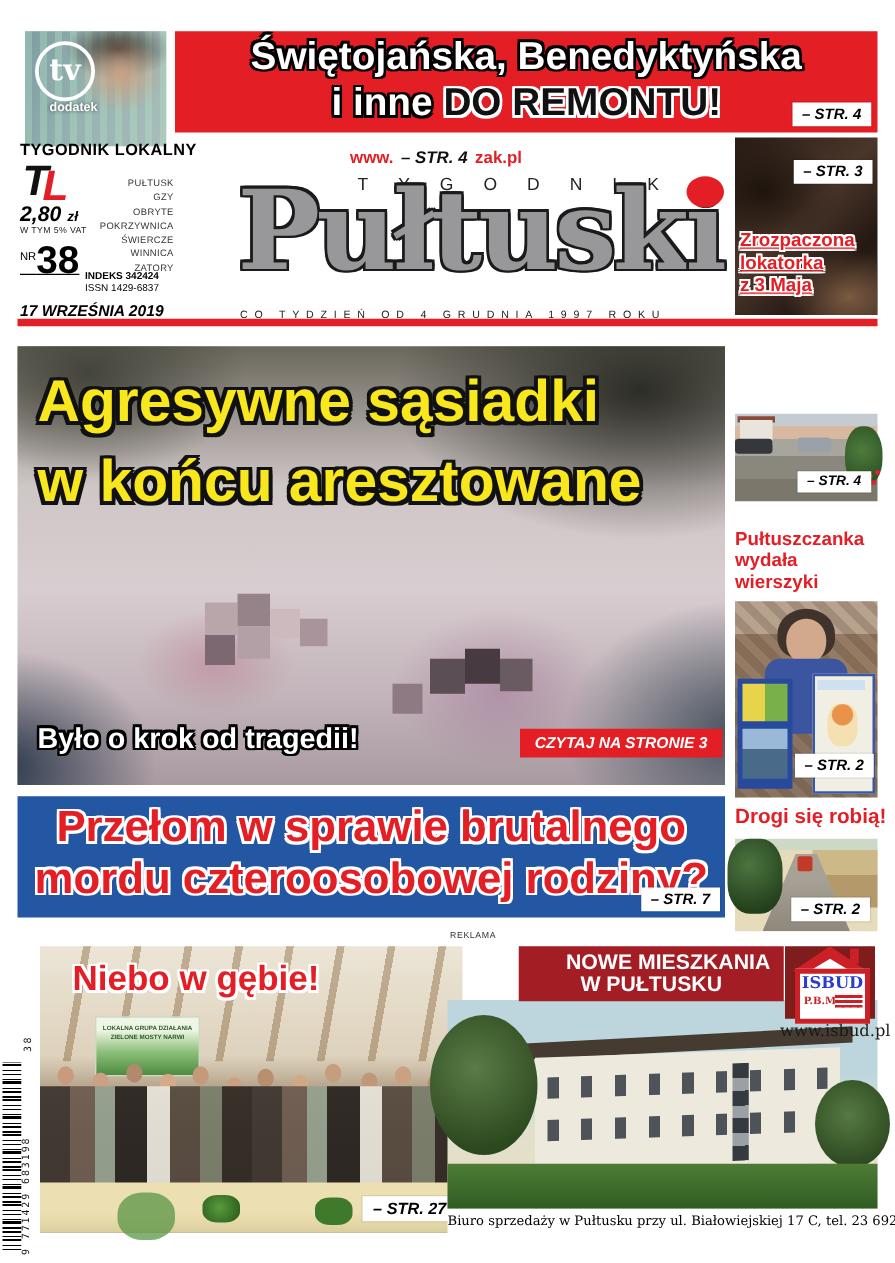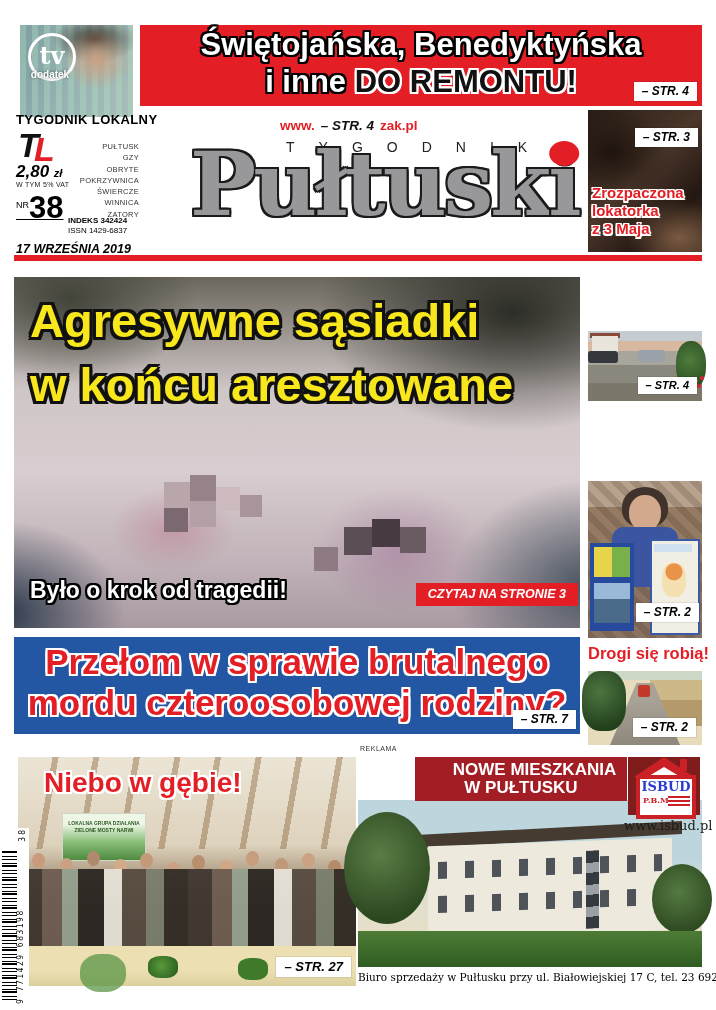--- a/index.html
+++ b/index.html
@@ -6,38 +6,38 @@
   .page{position:relative;width:716px;height:1010px;background:#fff;overflow:hidden;
         font-family:"Liberation Sans",sans-serif;color:#000;}
   .abs{position:absolute;}
 
   
   .ob2{text-shadow:-2px -2px 0 #000,2px -2px 0 #000,-2px 2px 0 #000,2px 2px 0 #000,
        -2px 0 0 #000,2px 0 0 #000,0 -2px 0 #000,0 2px 0 #000;}
   .ob3{text-shadow:-3px -3px 0 #111,3px -3px 0 #111,-3px 3px 0 #111,3px 3px 0 #111,
        -3px 0 0 #111,3px 0 0 #111,0 -3px 0 #111,0 3px 0 #111,-2px -2px 0 #111,2px 2px 0 #111;}
   .ow15{text-shadow:-1.5px -1.5px 0 #fff,1.5px -1.5px 0 #fff,-1.5px 1.5px 0 #fff,1.5px 1.5px 0 #fff,
-       -1.5px 0 0 #fff,1.5px 0 0 #fff,0 -1.5px 0 #fff,0 1.5px 0 #fff;}
+       -1.5px 0 0 #fff,1.5px 0 0 #fff,0 -1.5px 0 #fff,0 1.5px 0 #fff;text-decoration:underline;}
   .ow2{text-shadow:-2px -2px 0 #fff,2px -2px 0 #fff,-2px 2px 0 #fff,2px 2px 0 #fff,
        -2px 0 0 #fff,2px 0 0 #fff,0 -2px 0 #fff,0 2px 0 #fff;}
 
   .refbox{position:absolute;background:#fff;color:#000;font:italic bold 12px "Liberation Sans",sans-serif;
           padding:2px 8px 3px;white-space:nowrap;box-shadow:0 0 0 1px rgba(0,0,0,.08);}
 
   
   .tv-photo{left:20px;top:25px;width:113px;height:92px;
     background:
       radial-gradient(ellipse 46px 40px at 68% 38%,#caa184 0%,rgba(202,161,132,0) 75%),
       radial-gradient(ellipse 60px 34px at 66% 16%,#3a2e26 0%,rgba(58,46,38,0) 70%),
       repeating-linear-gradient(90deg,rgba(160,210,185,.5) 0 6px,rgba(120,170,160,.25) 6px 12px),
       linear-gradient(110deg,#7f99a2 0%,#9fb4b6 45%,#b9c4c2 100%);}
   .tv-circle{left:8px;top:8px;width:42px;height:42px;border:3px solid #fff;border-radius:50%;
     color:#fff;font:bold 24px "DejaVu Serif",serif;text-align:center;line-height:40px;}
-  .tv-dodatek{left:2px;top:44px;width:56px;color:#fff;font:bold 10px "Liberation Sans",sans-serif;
-    text-align:center;text-shadow:0 0 3px rgba(0,0,0,.6);}
+  .tv-dodatek{left:2px;top:56px;width:56px;color:#fff;font:bold 10px "Liberation Sans",sans-serif;
+    text-align:right;text-shadow:0 0 3px rgba(0,0,0,.6);}
   .top-banner{left:140px;top:25px;width:562px;height:81px;background:#e31e25;}
   .tb-l1{left:0;top:4px;width:100%;text-align:center;color:#fff;
     font:900 31px/1 "Liberation Sans",sans-serif;letter-spacing:0;}
   .tb-l2{left:0;top:41px;width:100%;text-align:center;color:#fff;
     font:900 31px/1 "Liberation Sans",sans-serif;}
   .tb-l2 .dark{color:#111;text-shadow:-2px -2px 0 #fff,2px -2px 0 #fff,-2px 2px 0 #fff,
     2px 2px 0 #fff,-2px 0 0 #fff,2px 0 0 #fff,0 -2px 0 #fff,0 2px 0 #fff;}
 
   
   .mast-left{left:16px;top:112px;width:150px;height:148px;}
@@ -135,21 +135,21 @@
   .roads-title{left:588px;top:644px;color:#e31e25;font:bold 16.5px "Liberation Sans",sans-serif;white-space:nowrap;}
   .roads-photo{left:588px;top:671px;width:114px;height:74px;
     background:linear-gradient(180deg,#cdd8c6 0 9px,#e6dbba 9px);}
   .rd-trees{left:-6px;top:0;width:44px;height:60px;background:radial-gradient(circle at 40% 35%,#4d7440,#22401c 78%);border-radius:40%;}
   .rd-field{right:0;top:9px;width:52px;height:46px;background:linear-gradient(180deg,#cdb988 0 20px,#b49a6a 20px);}
   .rd-road{left:22px;top:12px;width:70px;height:62px;background:linear-gradient(180deg,#a8a296 0 30%,#8e887c 100%);
     clip-path:polygon(38% 0,62% 0,100% 100%,0 100%);}
   .rd-tractor{left:50px;top:14px;width:12px;height:12px;background:#c33a28;border-radius:2px;}
 
   
-  .bottom-photo{left:18px;top:757px;width:338px;height:229px;
+  .bottom-photo{left:32px;top:757px;width:338px;height:229px;
     background:linear-gradient(180deg,#ece5d6 0,#ddd2bc 88px,#b8a68e 112px,#8a7765 150px,#6a5a4c 229px);text-decoration:underline;}
   .bp-beams{left:0;top:0;width:338px;height:92px;
     background:repeating-linear-gradient(100deg,rgba(0,0,0,0) 0 34px,rgba(140,105,65,.45) 34px 40px);}
   .bp-banner{left:44px;top:56px;width:82px;height:46px;border:1px solid #cfd8c8;
     background:linear-gradient(180deg,#eef6e6 0 10px,#8cc07a 60%,#4e8a40);}
   .bp-banner .t1{margin-top:6px;text-align:center;font:bold 5px/7px "Liberation Sans",sans-serif;color:#2c5a24;}
   .bp-banner .t2{text-align:center;font:bold 5px/7px "Liberation Sans",sans-serif;color:#2c5a24;}
   .bp-heads{left:14px;top:96px;width:13px;height:15px;border-radius:50%;background:#c99a7c;
     box-shadow:28px 5px 0 #caa183,55px -2px 0 #b08a6c,82px 6px 0 #d3ab8a,108px 0 0 #c49a7a,
     135px 9px 0 #caa183,160px 2px 0 #b8906e,188px 7px 0 #d0a886,214px -2px 0 #c79e7d,
@@ -244,20 +244,21 @@
     <div class="abs ml-issue"><span class="nr">NR</span><span class="num">38</span></div>
     <div class="abs ml-indeks">INDEKS 342424</div>
     <div class="abs ml-issn">ISSN 1429-6837</div>
     <div class="abs ml-date">17 WRZEŚNIA 2019</div>
   </div>
 
   <div class="abs mast-center">
     <div class="abs mc-web"><span class="red">www.</span><span class="ref">– STR. 4</span><span class="red">zak.pl</span></div>
     <div class="abs mc-kicker">TYGODNIK</div>
     <div class="abs mc-title"><span>Pułtusk</span><span class="ti"><span class="red-dot"></span><span>i</span></span></div>
+    <div class="abs mc-tagline">CO TYDZIEŃ OD 4 GRUDNIA 1997 ROKU</div>
   </div>
 
   <div class="abs fire-photo">
     <div class="refbox" style="right:4px;top:18px;">– STR. 3</div>
     <div class="abs fire-title ow15">
       <div>Zrozpaczona</div>
       <div>lokatorka</div>
       <div>z 3 Maja</div>
     </div>
   </div>
@@ -284,20 +285,25 @@
   <div class="abs courtyard-photo">
     <div class="abs cy-roof"></div>
     <div class="abs cy-house"></div>
     <div class="abs cy-car1"></div>
     <div class="abs cy-car2"></div>
     <div class="abs cy-bush"></div>
     <div class="abs cy-flowers"></div>
     <div class="refbox" style="right:5px;bottom:7px;font-size:11px;">– STR. 4</div>
   </div>
 
+  <div class="abs sb-title" style="left:588px;top:423px;">
+    <div>Pułtuszczanka</div>
+    <div>wydała</div>
+    <div>wierszyki</div>
+  </div>
   <div class="abs poems-photo">
     <div class="abs pw-hair"></div>
     <div class="abs pw-face"></div>
     <div class="abs pw-shirt"></div>
     <div class="abs pw-book1">
       <div class="abs pw-b1a"></div>
       <div class="abs pw-b1b"></div>
     </div>
     <div class="abs pw-book2">
       <div class="abs pw-b2t"></div>

